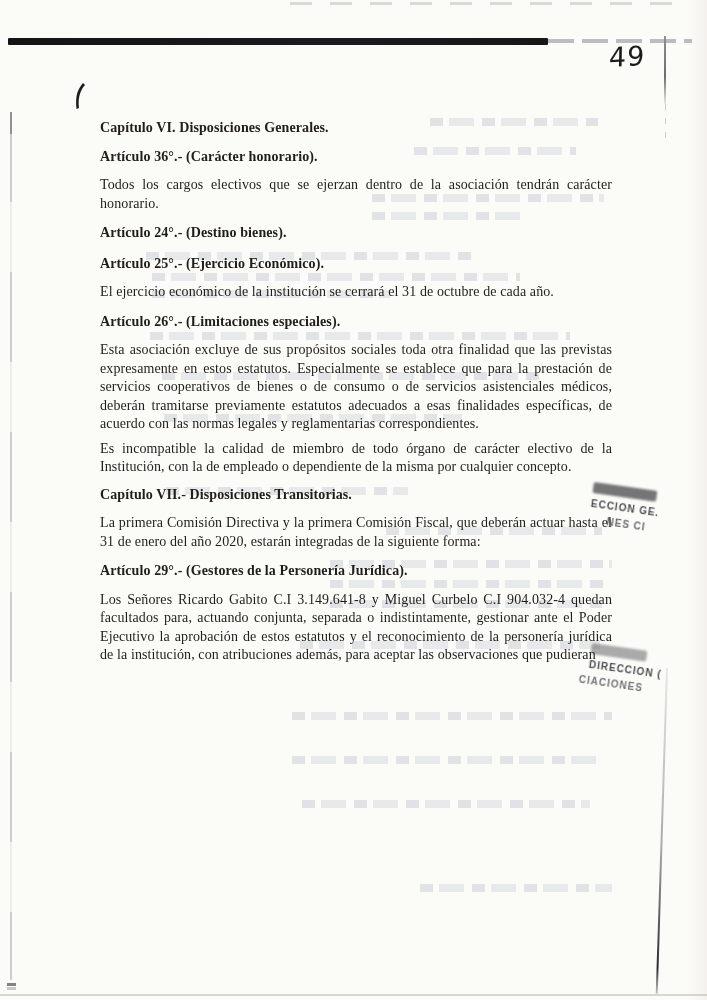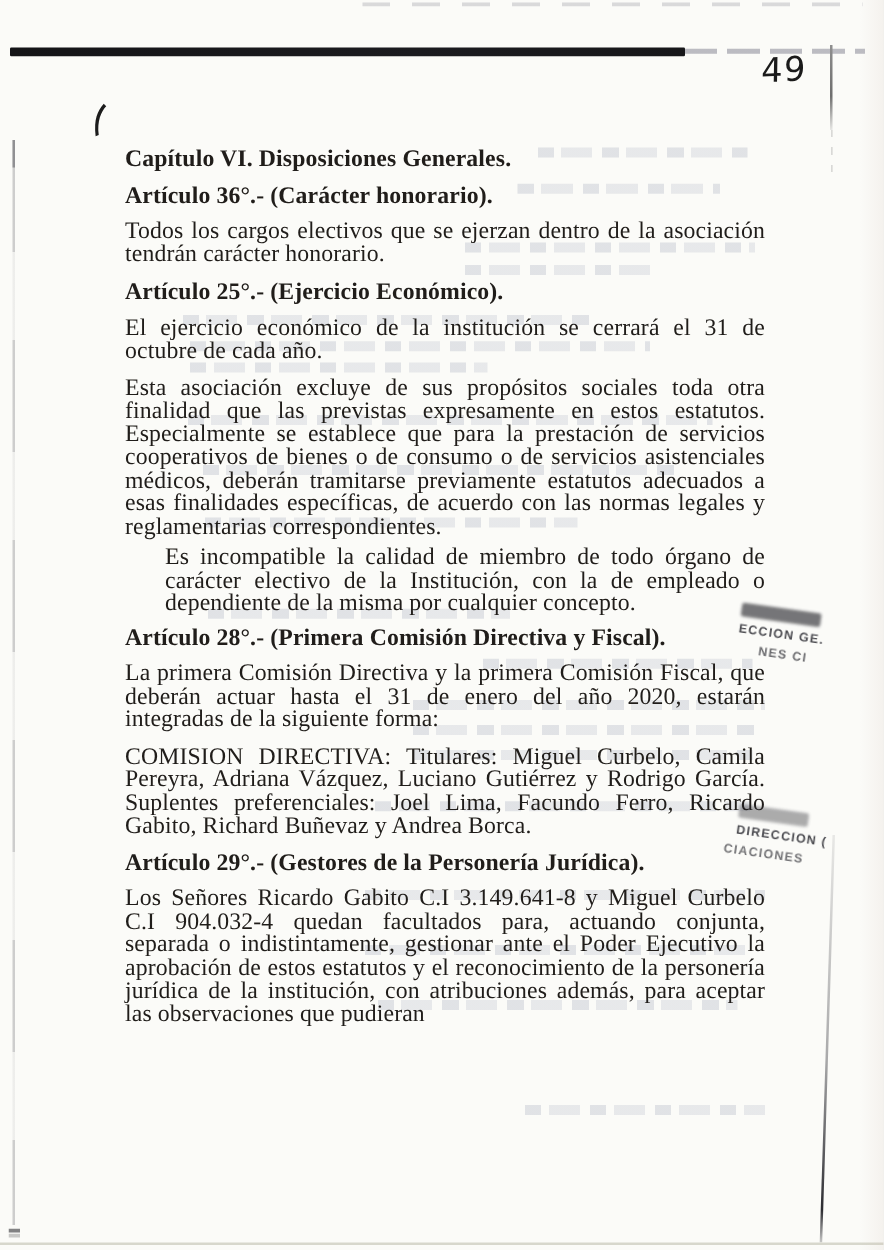--- a/index.html
+++ b/index.html
@@ -33,25 +33,25 @@
     transform:rotate(1.8deg);transform-origin:top center;
     background:linear-gradient(to bottom,rgba(90,90,95,.12),rgba(70,70,76,.45) 55%,#2b2b30 92%,rgba(43,43,48,.25));}
   .bottom-edge-line{position:absolute;left:0;top:994px;width:707px;height:2px;background:rgba(186,186,168,.55);}
   .right-tint{position:absolute;left:688px;top:0;width:19px;height:1000px;
     background:linear-gradient(90deg,transparent,rgba(205,185,175,.14));}
   
   .bleed{position:absolute;height:8px;z-index:0;filter:blur(.55px);
     background:repeating-linear-gradient(90deg,rgba(123,132,158,.20) 0 13px,transparent 13px 19px,rgba(123,132,158,.15) 19px 44px,transparent 44px 52px);}
   
   .content{position:absolute;left:100px;top:119px;width:512px;z-index:2;
-    font-size:19px;line-height:18.5px;letter-spacing:.1px;}
+    font-size:14px;line-height:18.5px;letter-spacing:.1px;}
   .block-p{margin:0 0 11px;text-align:justify;}
   .block-h{margin:0 0 10px;font-weight:700;}
   .mt6{margin-top:6px;} .mt8{margin-top:12px;}
-  .mb6{margin-bottom:6px;} .mb9{margin-bottom:9px;margin-left:32px;}
+  .mb6{margin-bottom:6px;} .mb9{margin-bottom:9px;}
   
   .stamp{position:absolute;z-index:3;transform:rotate(8deg);transform-origin:left top;
     font-family:"Liberation Sans",sans-serif;font-weight:700;color:#34343a;
     font-size:10px;letter-spacing:1px;filter:blur(.35px);opacity:.88;}
   .stamp-smudge{height:11px;border-radius:2px;background:rgba(40,40,46,.72);filter:blur(1.3px);}
   .stamp-line{margin-top:5px;white-space:nowrap;}
   .indent{margin-left:18px;opacity:.82;}
   .shift-left{margin-left:-8px;opacity:.78;}
 </style>
 </head>
@@ -95,27 +95,28 @@
   <div class="bleed" style="left:300px;top:641px;width:300px"></div>
   <div class="bleed" style="left:292px;top:712px;width:320px"></div>
   <div class="bleed" style="left:292px;top:756px;width:308px"></div>
   <div class="bleed" style="left:302px;top:800px;width:288px"></div>
   <div class="bleed" style="left:420px;top:884px;width:192px"></div>
 
   <div class="content">
     <div class="block-h">Capítulo VI. Disposiciones Generales.</div>
     <div class="block-h">Artículo 36°.- (Carácter honorario).</div>
     <div class="block-p">Todos los cargos electivos que se ejerzan dentro de la asociación tendrán carácter honorario.</div>
+    <div class="block-h mt6">Artículo 24°.- (Destino bienes).</div>
     <div class="block-h mt8">Artículo 25°.- (Ejercicio Económico).</div>
     <div class="block-p">El ejercicio económico de la institución se cerrará el 31 de octubre de cada año.</div>
+    <div class="block-h">Artículo 26°.- (Limitaciones especiales).</div>
     <div class="block-p mb6">Esta asociación excluye de sus propósitos sociales toda otra finalidad que las previstas expresamente en estos estatutos. Especialmente se establece que para la prestación de servicios cooperativos de bienes o de consumo o de servicios asistenciales médicos, deberán tramitarse previamente estatutos adecuados a esas finalidades específicas, de acuerdo con las normas legales y reglamentarias correspondientes.</div>
     <div class="block-p mb9">Es incompatible la calidad de miembro de todo órgano de carácter electivo de la Institución, con la de empleado o dependiente de la misma por cualquier concepto.</div>
-    <div class="block-h">Artículo 28°.- (Primera Comisión Directiva y Fiscal).</div>
+    <div class="block-h">Capítulo VII.- Disposiciones Transitorias.</div>
     <div class="block-p">La primera Comisión Directiva y la primera Comisión Fiscal, que deberán actuar hasta el 31 de enero del año 2020, estarán integradas de la siguiente forma:</div>
-    <div class="block-p">COMISION DIRECTIVA: Titulares: Miguel Curbelo, Camila Pereyra, Adriana Vázquez, Luciano Gutiérrez y Rodrigo García. Suplentes preferenciales: Joel Lima, Facundo Ferro, Ricardo Gabito, Richard Buñevaz y Andrea Borca.</div>
     <div class="block-h">Artículo 29°.- (Gestores de la Personería Jurídica).</div>
     <div class="block-p">Los Señores Ricardo Gabito C.I 3.149.641-8 y Miguel Curbelo C.I 904.032-4 quedan facultados para, actuando conjunta, separada o indistintamente, gestionar ante el Poder Ejecutivo la aprobación de estos estatutos y el reconocimiento de la personería jurídica de la institución, con atribuciones además, para aceptar las observaciones que pudieran</div>
   </div>
 
   <div class="stamp" style="left:594px;top:482px;width:110px">
     <div class="stamp-smudge" style="width:64px"></div>
     <div class="stamp-line">ECCION GE.</div>
     <div class="stamp-line indent">NES CI</div>
   </div>
   <div class="stamp" style="left:592px;top:643px;width:110px">

